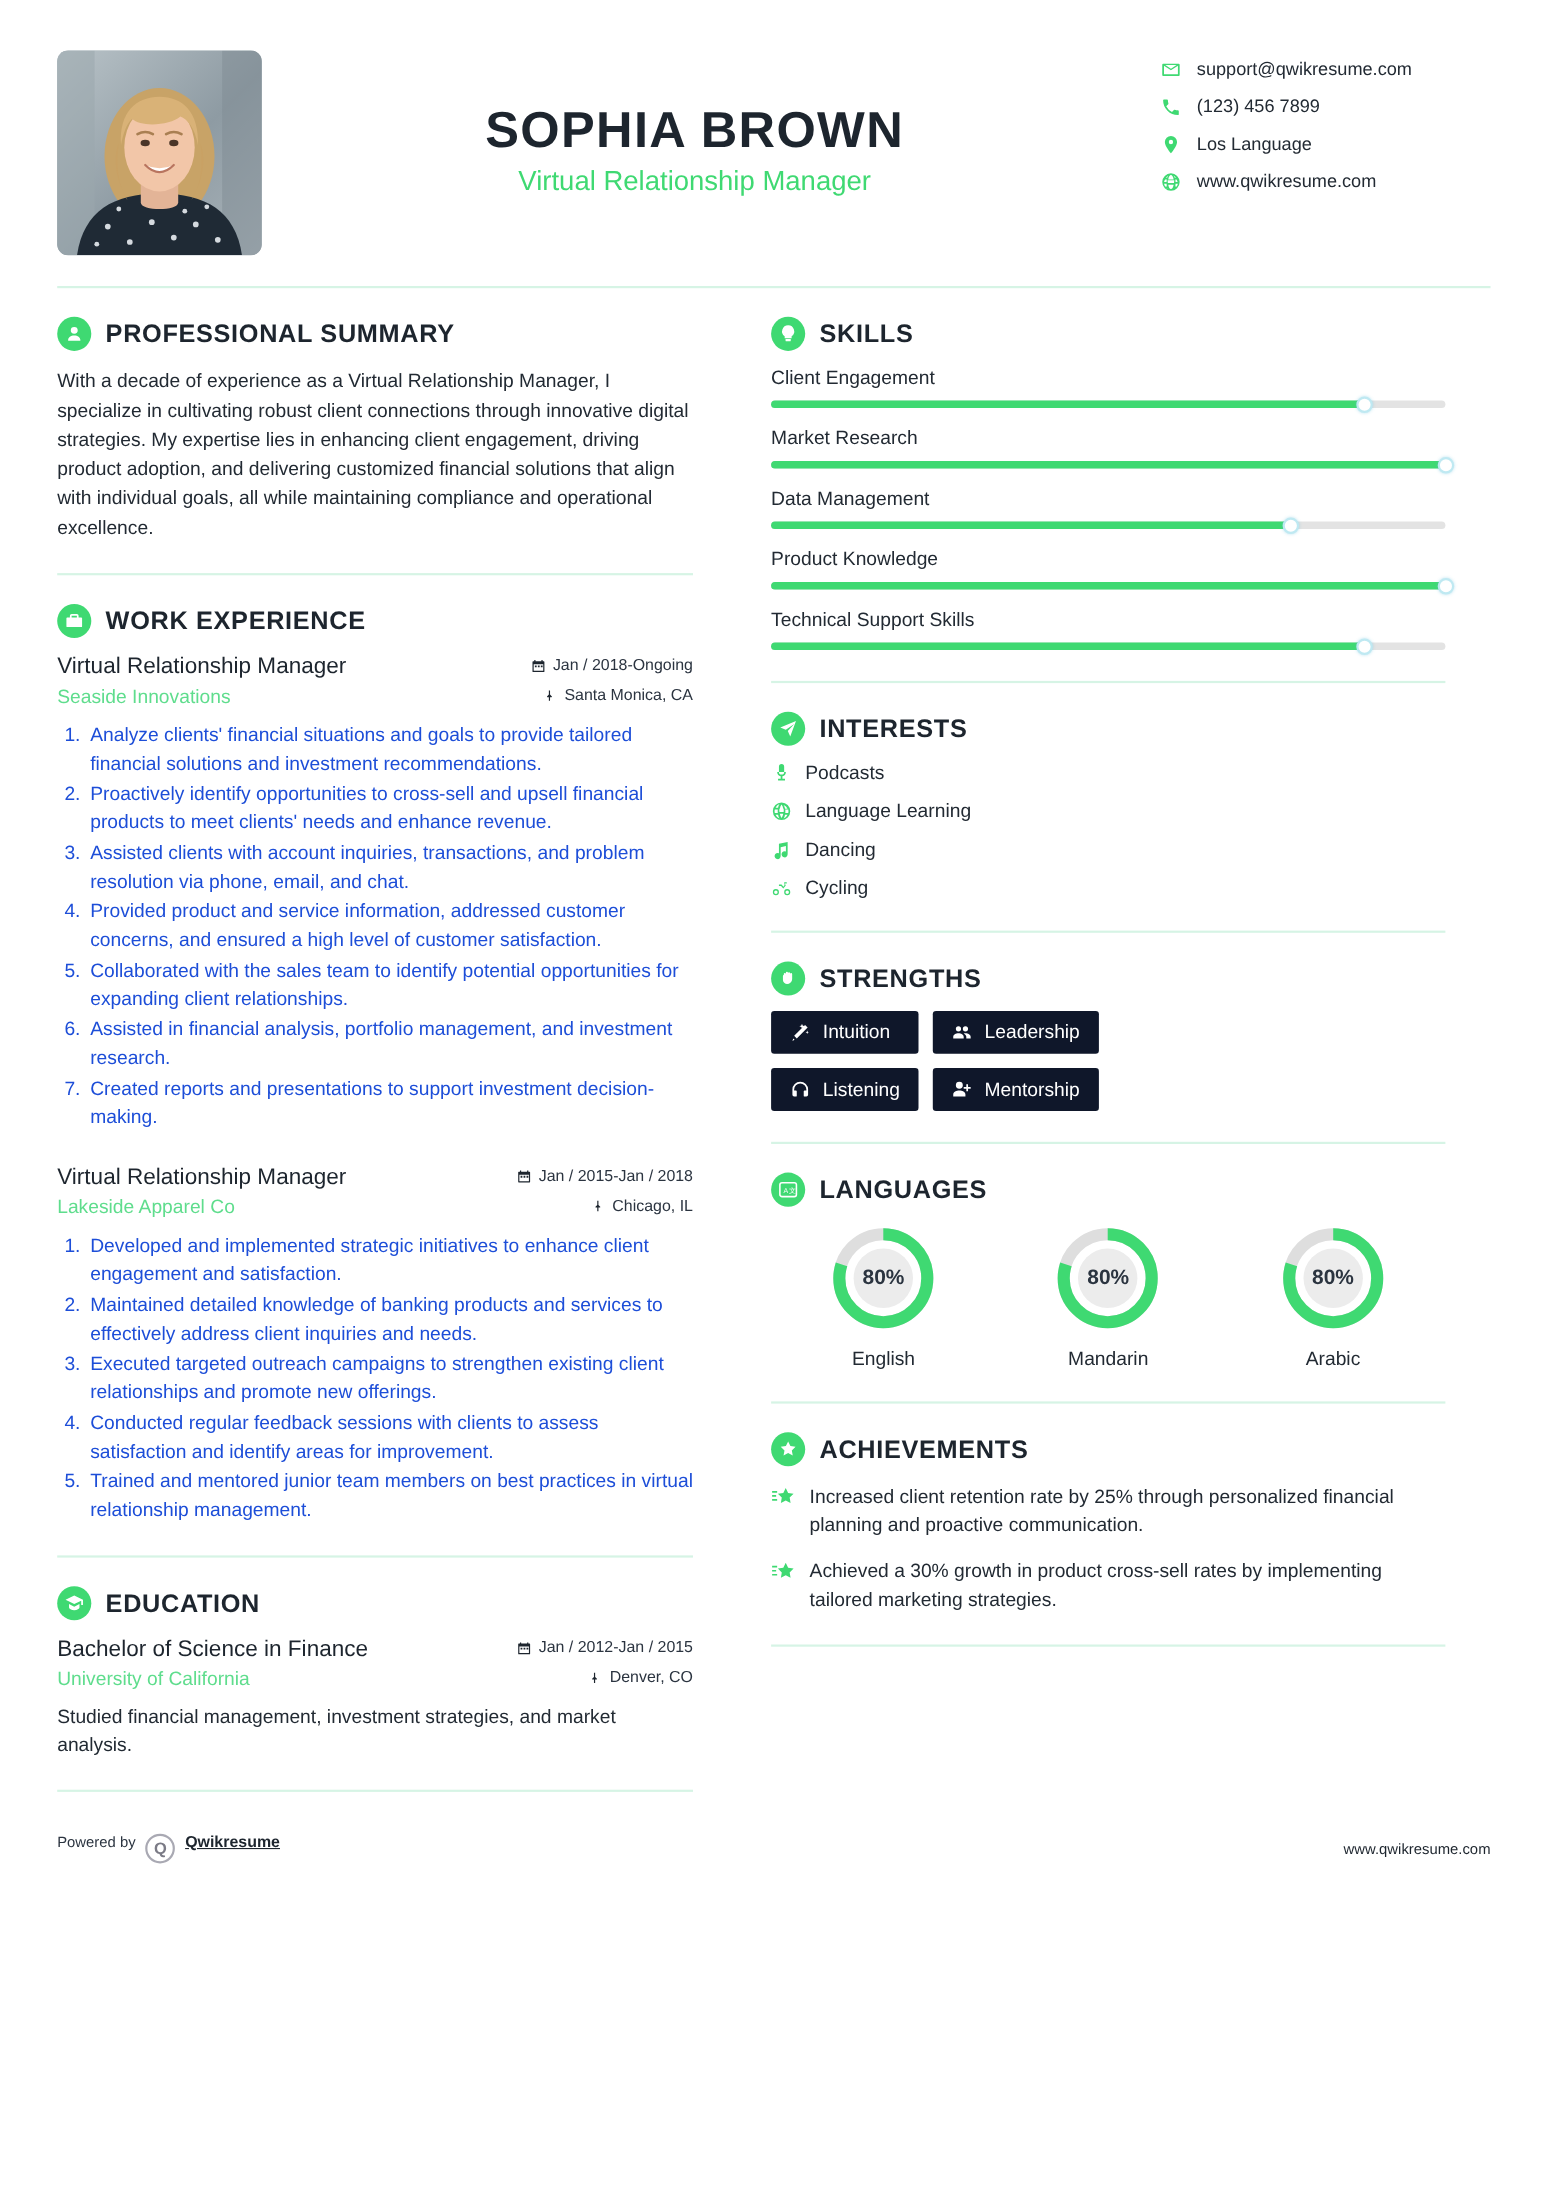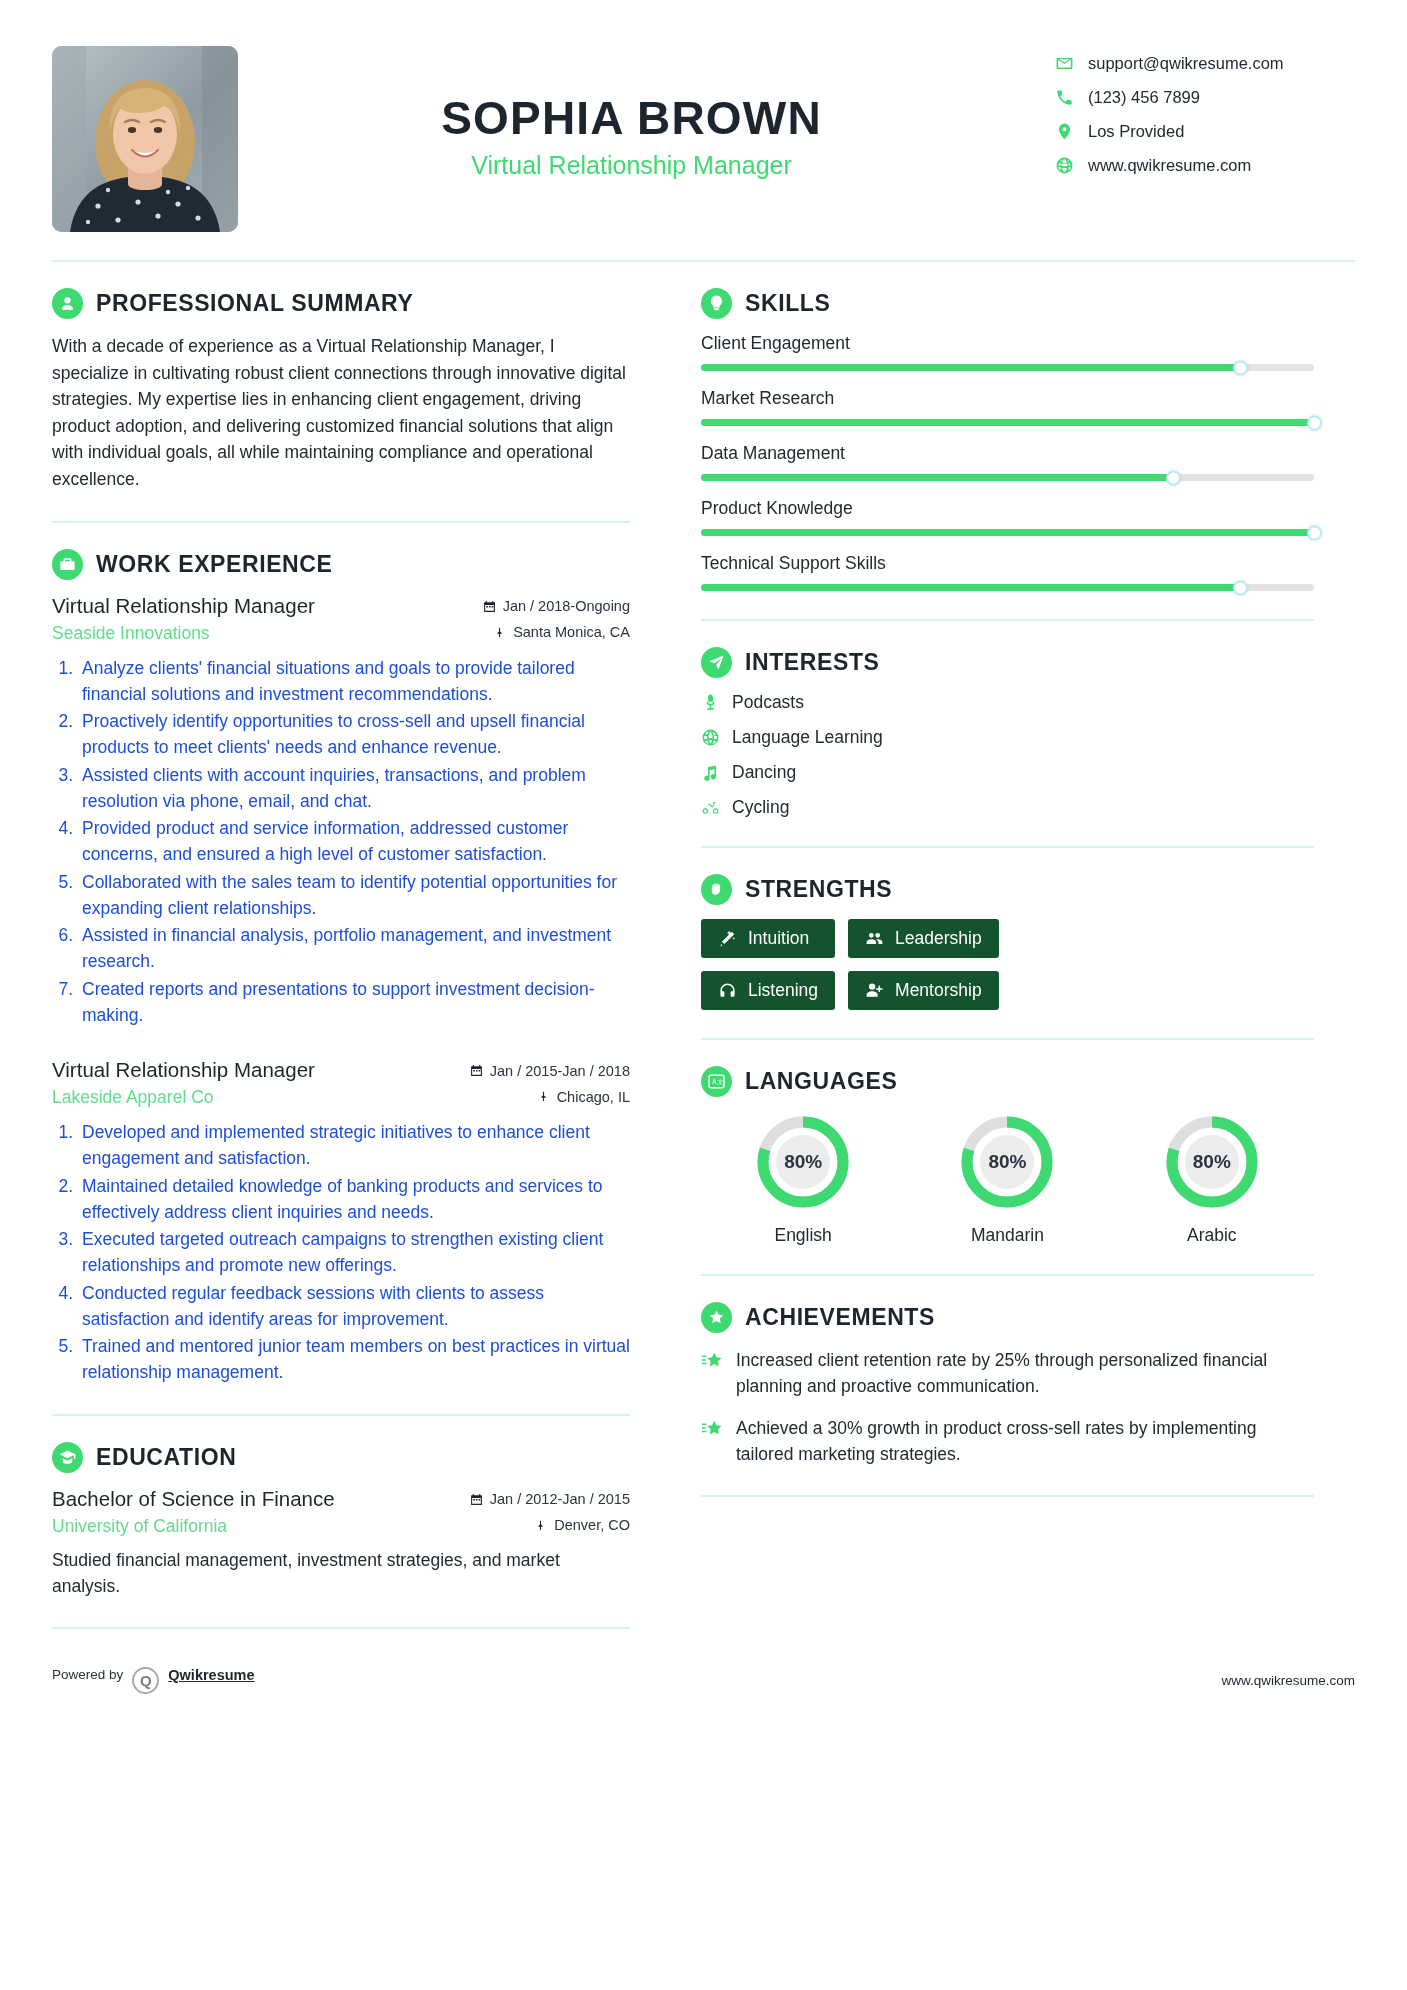--- a/index.html
+++ b/index.html
@@ -219,21 +219,21 @@
   .interest .ic svg { width:100%; height:100%; fill:#3fd972; }
 
   
   .strengths-grid {
     display: grid;
     grid-template-columns: max-content max-content;
     gap: 13px 13px;
     margin-top: 4px;
   }
   .strength-chip {
-    background: #14532d;
+    background: #0f172a;
     color: #ffffff;
     font-size: 17.5px;
     padding: 9px 17px;
     border-radius: 3px;
     display: flex;
     align-items: center;
     gap: 11px;
     white-space: nowrap;
   }
   .strength-chip .ic { width: 19px; height: 19px; flex:0 0 19px; display:flex; }
@@ -386,21 +386,21 @@
             </svg>
         </span>
         <span>(123) 456 7899</span>
       </div>
       <div class="contact-row">
         <span class="ic">
           <svg viewBox="0 0 24 24">
               <path d="M12 2a7 7 0 00-7 7c0 5.2 7 13 7 13s7-7.8 7-13a7 7 0 00-7-7zm0 9.5A2.5 2.5 0 1112 6.5a2.5 2.5 0 010 5z"></path>
             </svg>
         </span>
-        <span>Los Provided</span>
+        <span>Los Language</span>
       </div>
       <div class="contact-row">
         <span class="ic">
           <svg viewBox="0 0 24 24">
               <path d="M12 2a10 10 0 100 20 10 10 0 000-20zm0 2c1.3 0 2.6 2 3.1 5H8.9C9.4 6 10.7 4 12 4zM6.3 7A8 8 0 019 4.5 12 12 0 007.6 7zm-1 2h2c-.2 1-.3 2-.3 3H4.1A8 8 0 015.3 9zm0 8A8 8 0 014.1 14H7c0 1 .1 2 .3 3zm1 2h1.3A12 12 0 009 19.5 8 8 0 016.3 19zM12 20c-1.3 0-2.6-2-3.1-5h6.2c-.5 3-1.8 5-3.1 5zm3.5-7h-7c-.2-1-.3-2-.3-3h7.6c0 1-.1 2-.3 3zm1.2 6.5A12 12 0 0015 19.5h1.3a8 8 0 01-2.6 1.5zM17 17c.2-1 .3-2 .3-3h2.6a8 8 0 01-1.2 3zm.3-5c0-1-.1-2-.3-3h1.4a8 8 0 011.2 3zM16.4 7A12 12 0 0015 4.5 8 8 0 0117.7 7z"></path>
             </svg>
         </span>
         <span>www.qwikresume.com</span>
       </div>
     </div>

